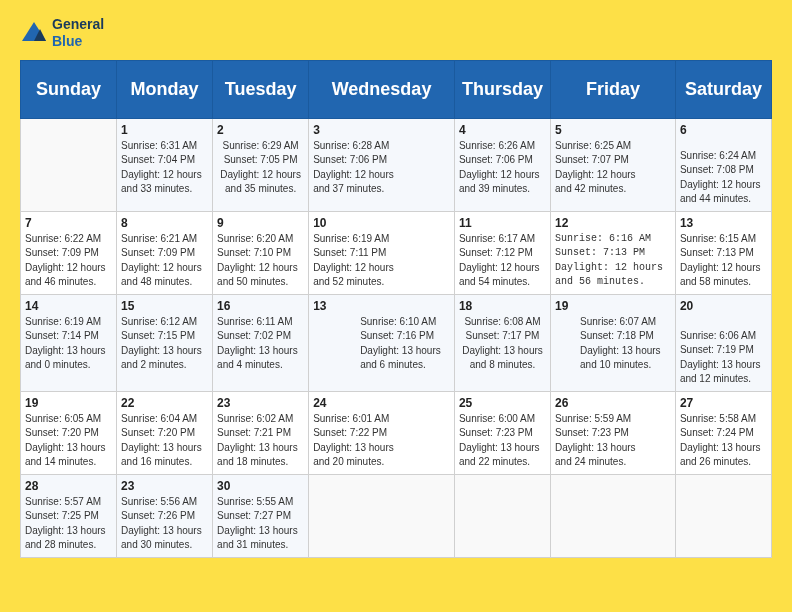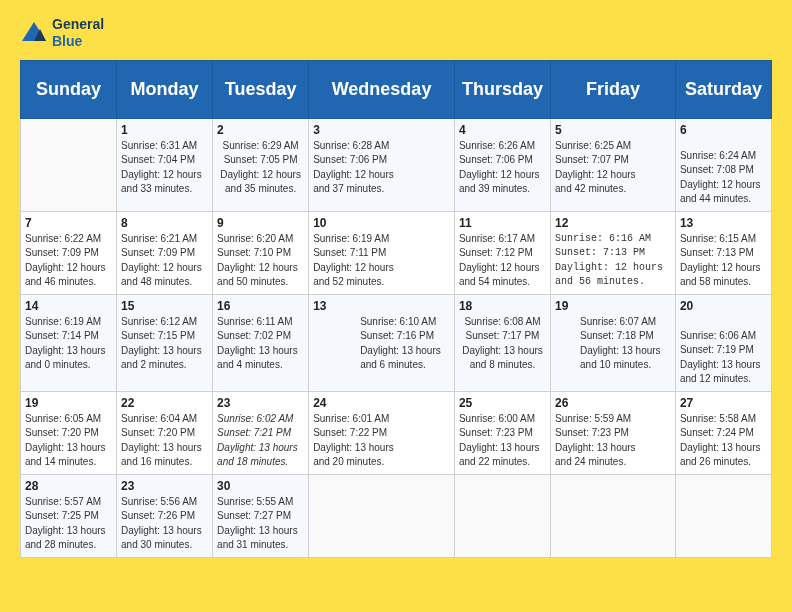--- a/index.html
+++ b/index.html
@@ -286,21 +286,21 @@
           </td>
           <td>
             <span class="day-num">22</span>
             <div class="day-info" style="white-space: pre-line;">Sunrise: 6:04 AM
 Sunset: 7:20 PM
 Daylight: 13 hours
 and 16 minutes.</div>
           </td>
           <td>
             <span class="day-num">23</span>
-            <div class="day-info" style="white-space: pre-line; font-style: italic;">Sunrise: 6:02 AM
+            <div class="day-info" style="white-space: pre-line;">Sunrise: 6:02 AM
 Sunset: 7:21 PM
 Daylight: 13 hours
 and 18 minutes.</div>
           </td>
           <td>
             <span class="day-num">24</span>
             <div class="day-info" style="white-space: pre-line;">Sunrise: 6:01 AM
 Sunset: 7:22 PM
 Daylight: 13 hours
 and 20 minutes.</div>

